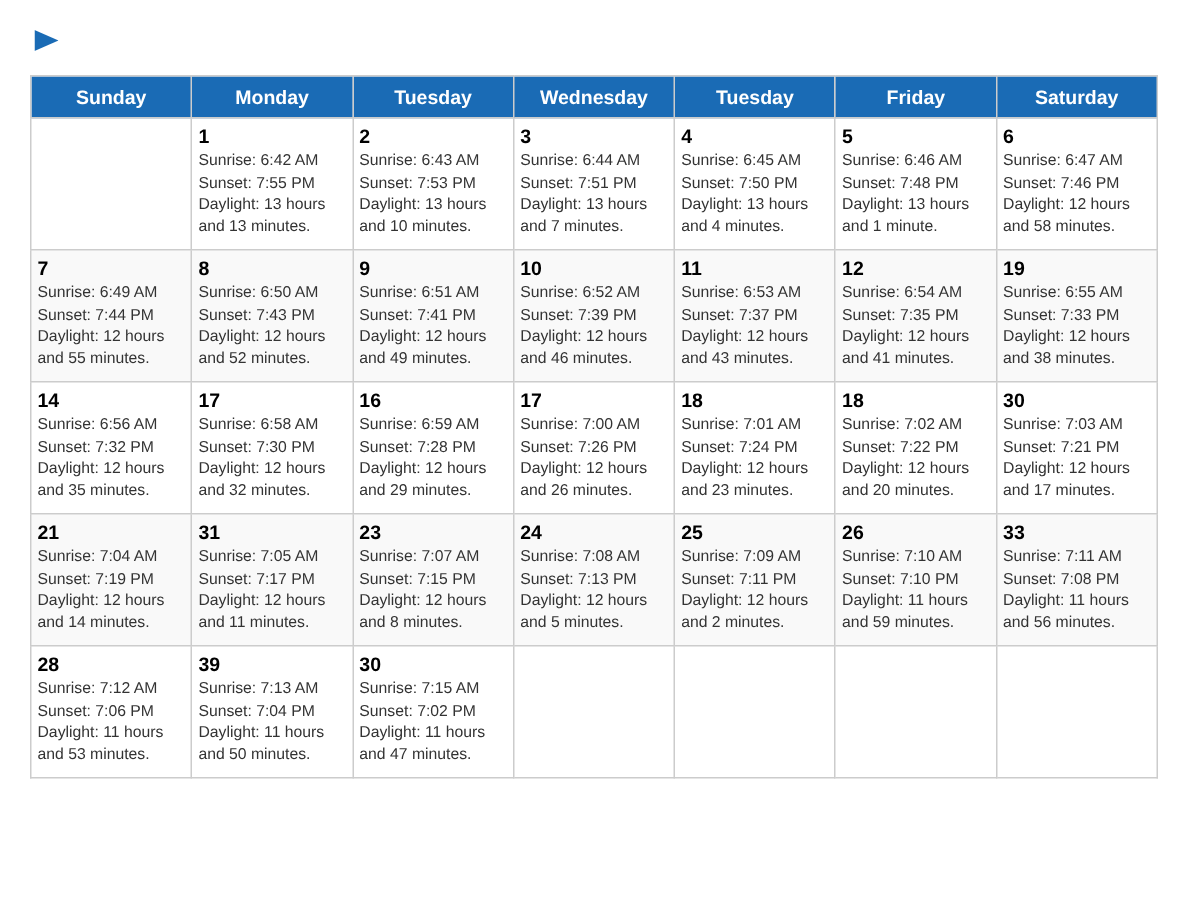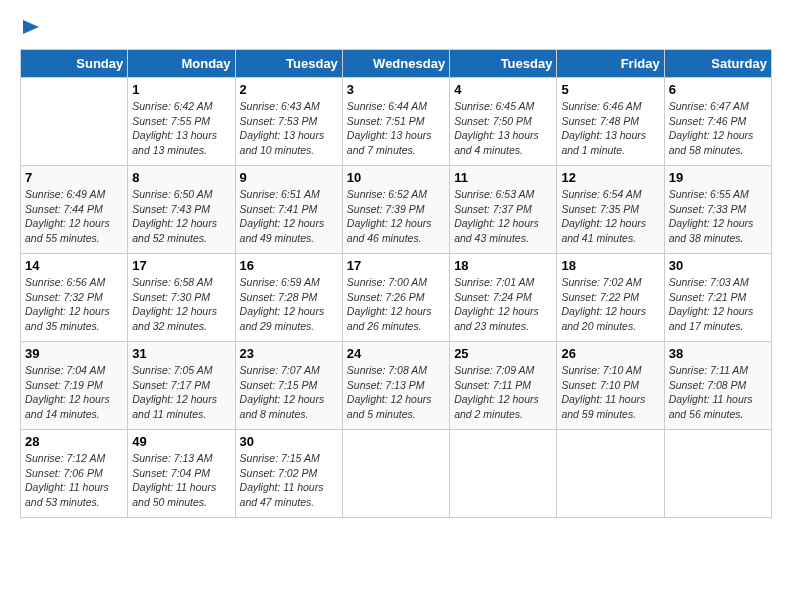--- a/index.html
+++ b/index.html
@@ -32,21 +32,21 @@
       width: 100%;
       border-collapse: collapse;
       font-size: 11px;
     }
     thead tr {
       background-color: #1a6bb5;
       color: #fff;
     }
     thead th {
       padding: 6px 4px;
-      text-align: right;
+      text-align: center;
       font-size: 13px;
       font-weight: bold;
       border: 1px solid #ccc;
     }
     tbody tr {
       border: 1px solid #ccc;
     }
     tbody td {
       vertical-align: top;
       padding: 4px 4px 6px 4px;
@@ -58,21 +58,20 @@
     .day-num {
       font-size: 13px;
       font-weight: bold;
       display: block;
       margin-bottom: 2px;
     }
     .cell-info {
       font-size: 10.5px;
       color: #333;
       line-height: 1.4;
-      font-style: italic;
     }
     .even-row td {
       background: #f9f9f9;
     }
     .odd-row td {
       background: #fff;
     }
     
     .logo-wrapper {
       display: flex;
@@ -197,21 +196,21 @@
           <span class="day-num">18</span>
           <div class="cell-info">Sunrise: 7:02 AM<br>Sunset: 7:22 PM<br>Daylight: 12 hours and 20 minutes.</div>
         </td>
         <td>
           <span class="day-num">30</span>
           <div class="cell-info">Sunrise: 7:03 AM<br>Sunset: 7:21 PM<br>Daylight: 12 hours and 17 minutes.</div>
         </td>
       </tr>
       <tr class="even-row">
         <td>
-          <span class="day-num">39</span>
+          <span class="day-num">21</span>
           <div class="cell-info">Sunrise: 7:04 AM<br>Sunset: 7:19 PM<br>Daylight: 12 hours and 14 minutes.</div>
         </td>
         <td>
           <span class="day-num">31</span>
           <div class="cell-info">Sunrise: 7:05 AM<br>Sunset: 7:17 PM<br>Daylight: 12 hours and 11 minutes.</div>
         </td>
         <td>
           <span class="day-num">23</span>
           <div class="cell-info">Sunrise: 7:07 AM<br>Sunset: 7:15 PM<br>Daylight: 12 hours and 8 minutes.</div>
         </td>
@@ -221,31 +220,31 @@
         </td>
         <td>
           <span class="day-num">25</span>
           <div class="cell-info">Sunrise: 7:09 AM<br>Sunset: 7:11 PM<br>Daylight: 12 hours and 2 minutes.</div>
         </td>
         <td>
           <span class="day-num">26</span>
           <div class="cell-info">Sunrise: 7:10 AM<br>Sunset: 7:10 PM<br>Daylight: 11 hours and 59 minutes.</div>
         </td>
         <td>
-          <span class="day-num">38</span>
+          <span class="day-num">33</span>
           <div class="cell-info">Sunrise: 7:11 AM<br>Sunset: 7:08 PM<br>Daylight: 11 hours and 56 minutes.</div>
         </td>
       </tr>
       <tr class="odd-row">
         <td>
           <span class="day-num">28</span>
           <div class="cell-info">Sunrise: 7:12 AM<br>Sunset: 7:06 PM<br>Daylight: 11 hours and 53 minutes.</div>
         </td>
         <td>
-          <span class="day-num">49</span>
+          <span class="day-num">39</span>
           <div class="cell-info">Sunrise: 7:13 AM<br>Sunset: 7:04 PM<br>Daylight: 11 hours and 50 minutes.</div>
         </td>
         <td>
           <span class="day-num">30</span>
           <div class="cell-info">Sunrise: 7:15 AM<br>Sunset: 7:02 PM<br>Daylight: 11 hours and 47 minutes.</div>
         </td>
         <td></td>
         <td></td>
         <td></td>
         <td></td>

